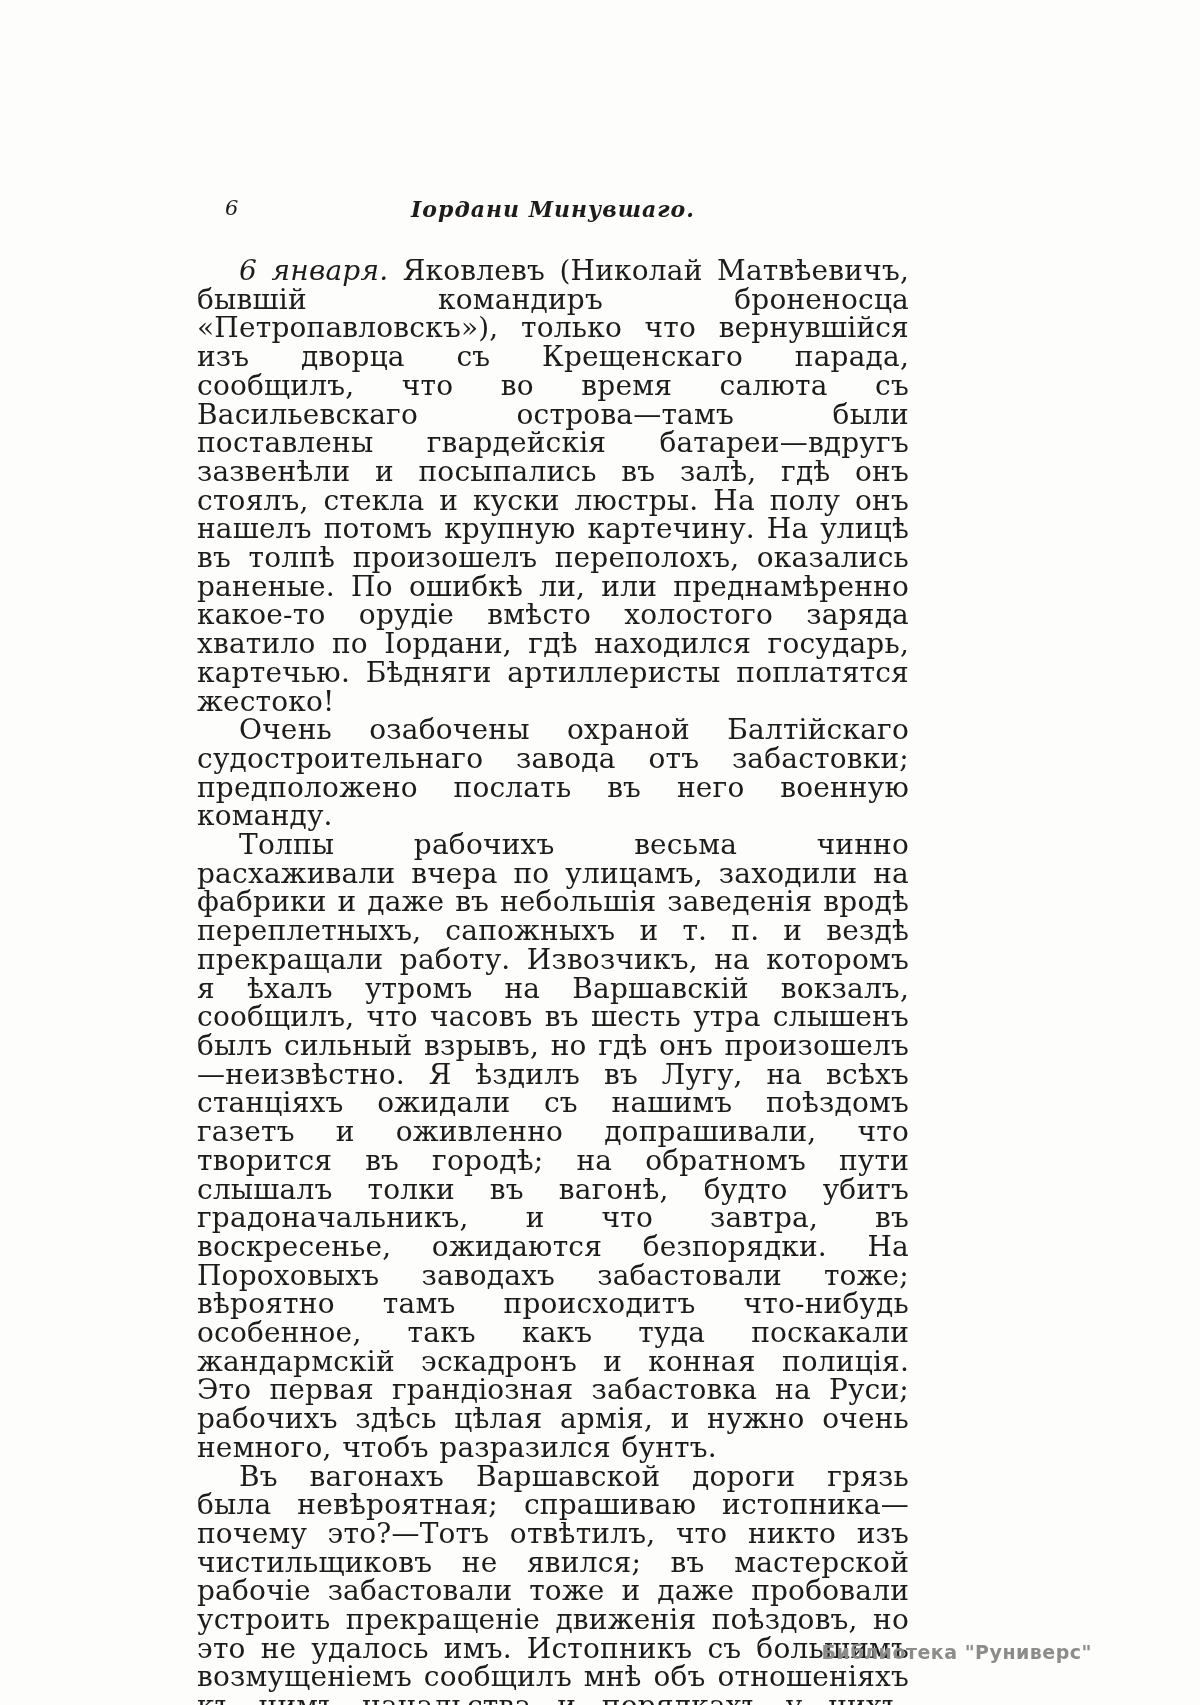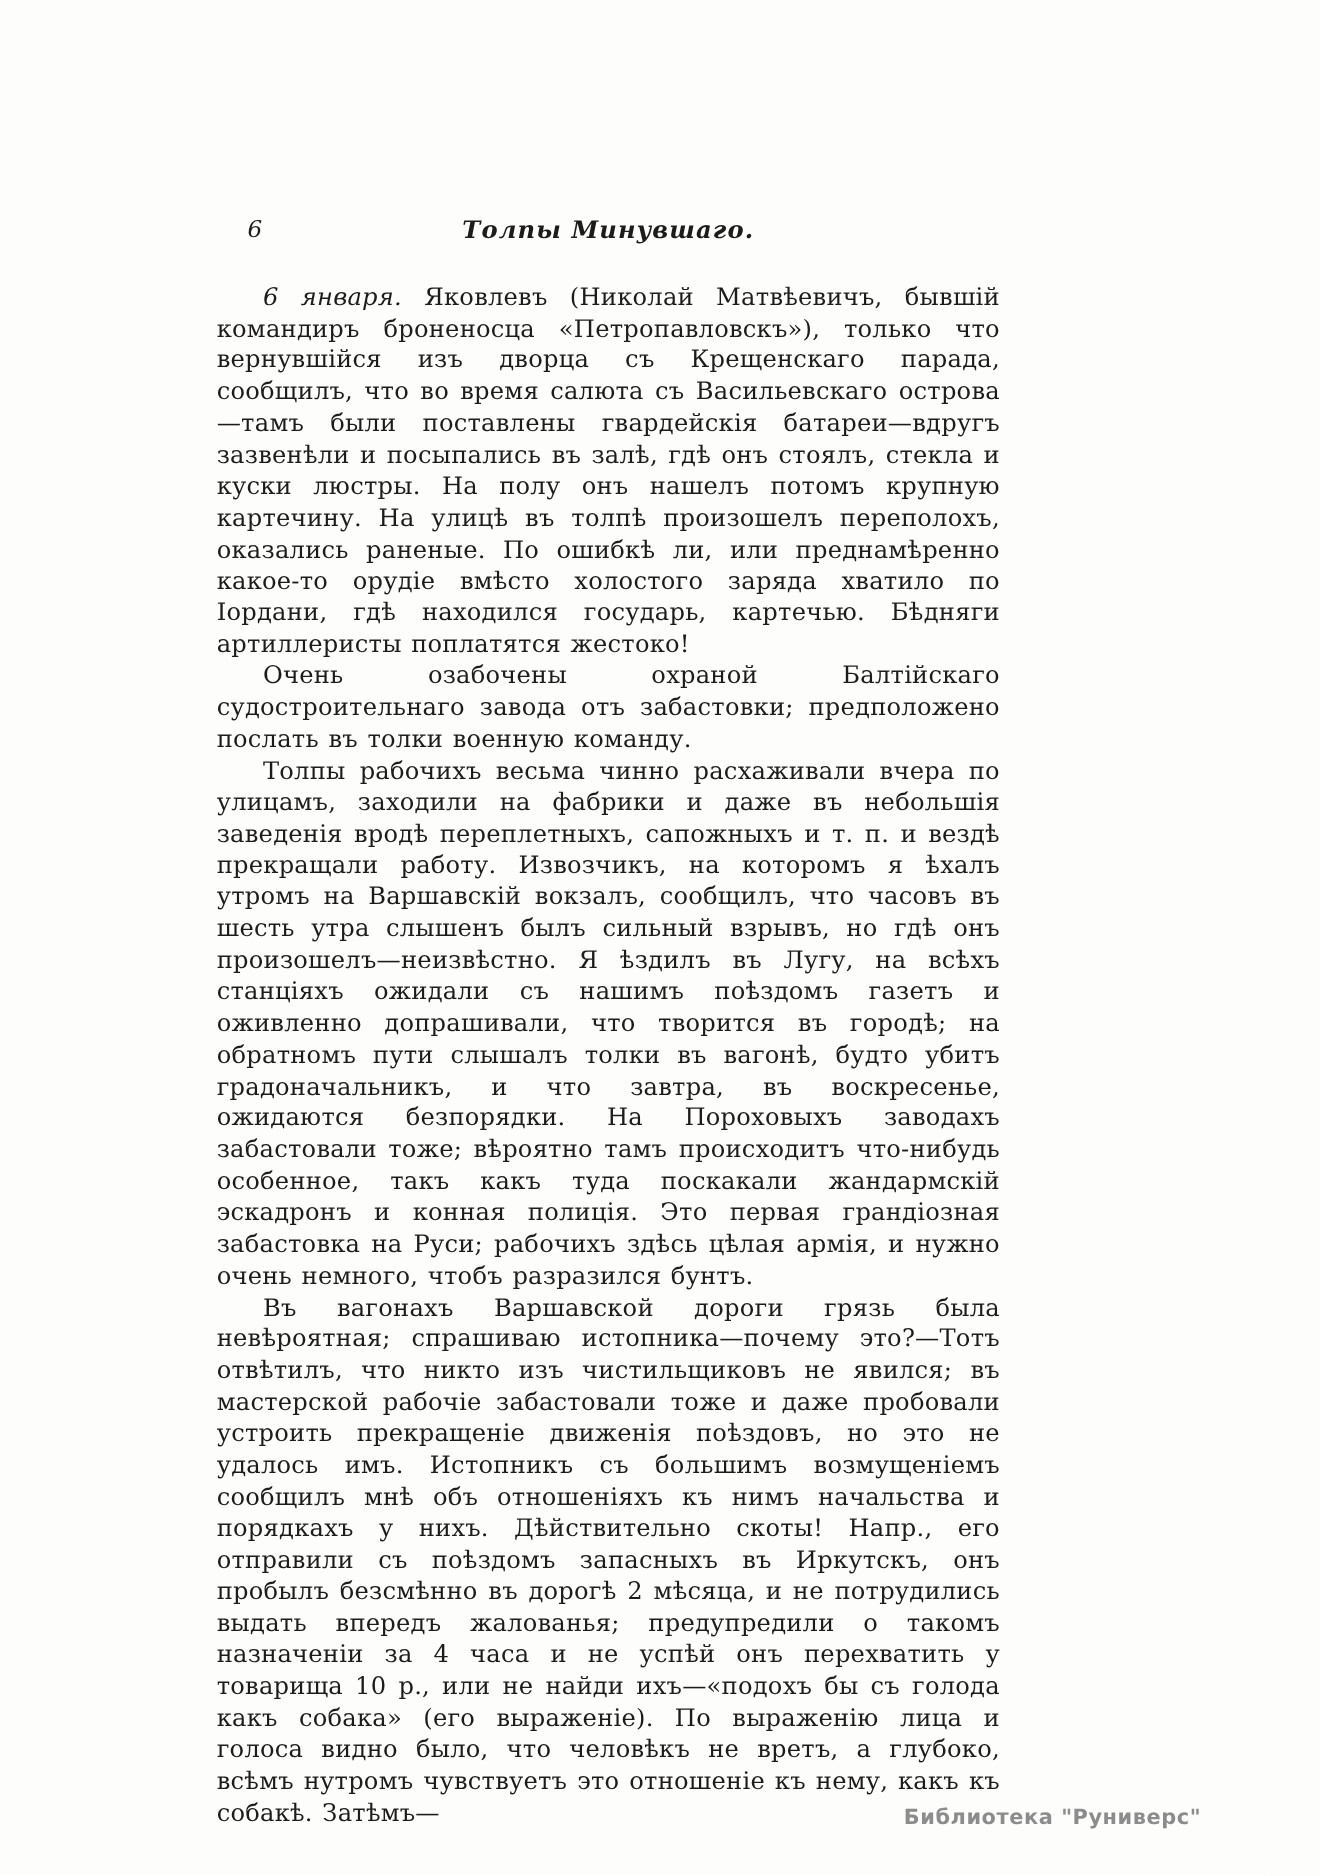--- a/index.html
+++ b/index.html
@@ -33,21 +33,21 @@
   .running-title{
     display:block;
     text-align:center;
     font-size:22px;
     font-style:italic;
     font-weight:bold;
     letter-spacing:1px;
   }
   .text-block p.para{
     margin:0;
-    font-size:22px;
+    font-size:28px;
     line-height:28.7px;
     text-align:justify;
     text-indent:42px;
     letter-spacing:0.2px;
     word-spacing:1.5px;
   }
   .date-lead{
     font-style:italic;
   }
   .watermark{
@@ -61,23 +61,23 @@
     letter-spacing:0.5px;
   }
 </style>
 </head>
 <body>
 
 <div class="page">
   <div class="content">
     <header class="page-header">
       <span class="page-number">6</span>
-      <span class="running-title">Толпы Минувшаго.</span>
+      <span class="running-title">Іордани Минувшаго.</span>
     </header>
     <main class="text-block" id="text-block">
         <p class="para"><em class="date-lead">6 января. </em>Яковлевъ (Николай Матвѣевичъ, бывшій командиръ броненосца «Петропавловскъ»), только что вернувшійся изъ дворца съ Крещенскаго парада, сообщилъ, что во время салюта съ Васильевскаго острова—тамъ были поставлены гвардейскія батареи—вдругъ зазвенѣли и посыпались въ залѣ, гдѣ онъ стоялъ, стекла и куски люстры. На полу онъ нашелъ потомъ крупную картечину. На улицѣ въ толпѣ произошелъ переполохъ, оказались раненые. По ошибкѣ ли, или преднамѣренно какое-то орудіе вмѣсто холостого заряда хватило по Іордани, гдѣ находился государь, картечью. Бѣдняги артиллеристы поплатятся жестоко!</p>
-        <p class="para">Очень озабочены охраной Балтійскаго судостроительнаго завода отъ забастовки; предположено послать въ толки военную команду.</p>
+        <p class="para">Очень озабочены охраной Балтійскаго судостроительнаго завода отъ забастовки; предположено послать въ него военную команду.</p>
         <p class="para">Толпы рабочихъ весьма чинно расхаживали вчера по улицамъ, заходили на фабрики и даже въ небольшія заведенія вродѣ переплетныхъ, сапожныхъ и т. п. и вездѣ прекращали работу. Извозчикъ, на которомъ я ѣхалъ утромъ на Варшавскій вокзалъ, сообщилъ, что часовъ въ шесть утра слышенъ былъ сильный взрывъ, но гдѣ онъ произошелъ—неизвѣстно. Я ѣздилъ въ Лугу, на всѣхъ станціяхъ ожидали съ нашимъ поѣздомъ газетъ и оживленно допрашивали, что творится въ городѣ; на обратномъ пути слышалъ толки въ вагонѣ, будто убитъ градоначальникъ, и что завтра, въ воскресенье, ожидаются безпорядки. На Пороховыхъ заводахъ забастовали тоже; вѣроятно тамъ происходитъ что-нибудь особенное, такъ какъ туда поскакали жандармскій эскадронъ и конная полиція. Это первая грандіозная забастовка на Руси; рабочихъ здѣсь цѣлая армія, и нужно очень немного, чтобъ разразился бунтъ.</p>
         <p class="para">Въ вагонахъ Варшавской дороги грязь была невѣроятная; спрашиваю истопника—почему это?—Тотъ отвѣтилъ, что никто изъ чистильщиковъ не явился; въ мастерской рабочіе забастовали тоже и даже пробовали устроить прекращеніе движенія поѣздовъ, но это не удалось имъ. Истопникъ съ большимъ возмущеніемъ сообщилъ мнѣ объ отношеніяхъ къ нимъ начальства и порядкахъ у нихъ. Дѣйствительно скоты! Напр., его отправили съ поѣздомъ запасныхъ въ Иркутскъ, онъ пробылъ безсмѣнно въ дорогѣ 2 мѣсяца, и не потрудились выдать впередъ жалованья; предупредили о такомъ назначеніи за 4 часа и не успѣй онъ перехватить у товарища 10 р., или не найди ихъ—«подохъ бы съ голода какъ собака» (его выраженіе). По выраженію лица и голоса видно было, что человѣкъ не вретъ, а глубоко, всѣмъ нутромъ чувствуетъ это отношеніе къ нему, какъ къ собакѣ. Затѣмъ—</p>
       </main>
   </div>
   <div class="watermark">Библиотека "Руниверс"</div>
 </div>
 
 </body></html>

